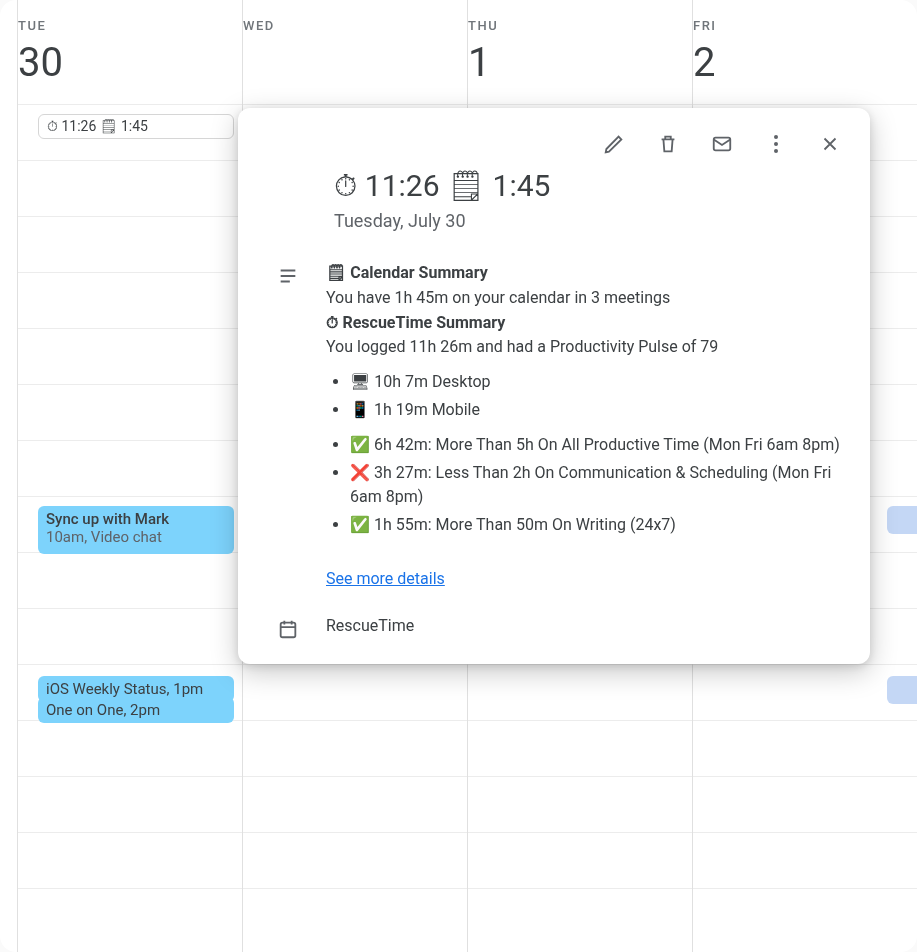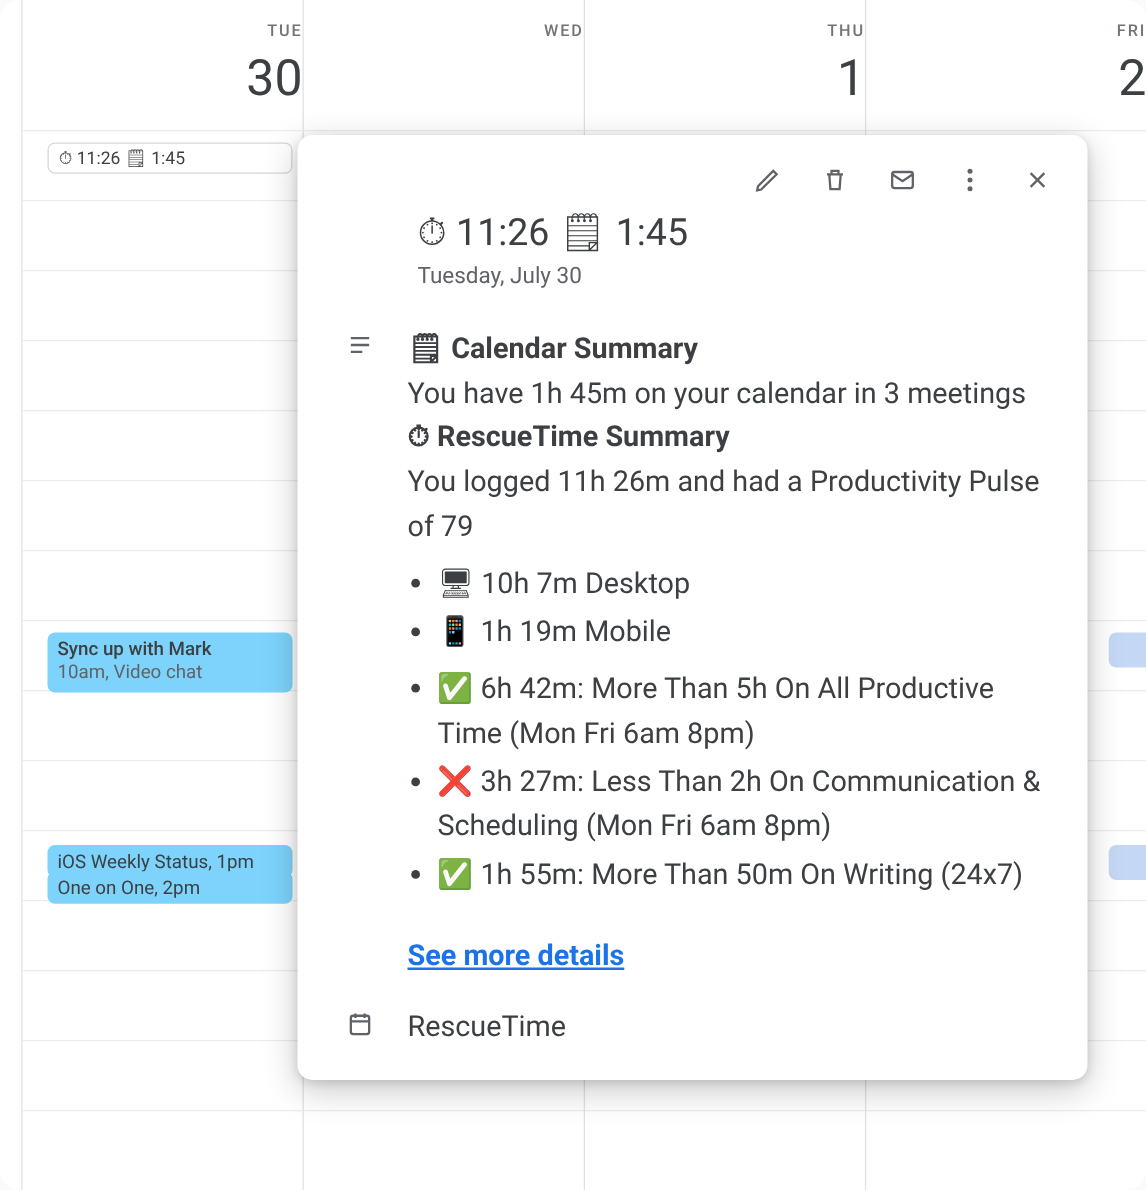--- a/index.html
+++ b/index.html
@@ -28,21 +28,21 @@
     display: flex;
   }
   .col {
     flex: 1;
     border-right: 1px solid #e0e0e0;
     position: relative;
   }
   .col:last-child { border-right: none; }
   .narrow { flex: 0 0 18px; }
   .day-header {
-    text-align: right;
+    text-align: left;
     padding-top: 18px;
   }
   .dow {
     font-size: 13px;
     letter-spacing: 1.5px;
     color: #70757a;
     font-weight: 500;
   }
   .dnum {
     font-size: 40px;
@@ -135,31 +135,31 @@
   }
   .section-icon {
     width: 28px;
     display: flex;
     justify-content: center;
     padding-top: 4px;
     flex-shrink: 0;
   }
   .section-body {
     flex: 1;
-    font-size: 23px;
+    font-size: 16px;
     color: #3c4043;
     line-height: 1.55;
   }
   .sec-head { font-weight: 700; }
   ul { margin: 10px 0 0 24px; padding: 0; }
   li { margin: 3px 0; }
   .goals-head { font-weight: 700; margin-top: 18px; }
   .link {
     color: #1a73e8;
-    font-weight: 700;
+    font-weight: 400;
     text-decoration: underline;
     margin-top: 26px;
     display: inline-block;
     cursor: pointer;
   }
   .notes-icon svg { stroke:#5f6368; }
   .cal-icon svg { stroke:#5f6368; fill:none; }
 </style>
 </head>
 <body>

